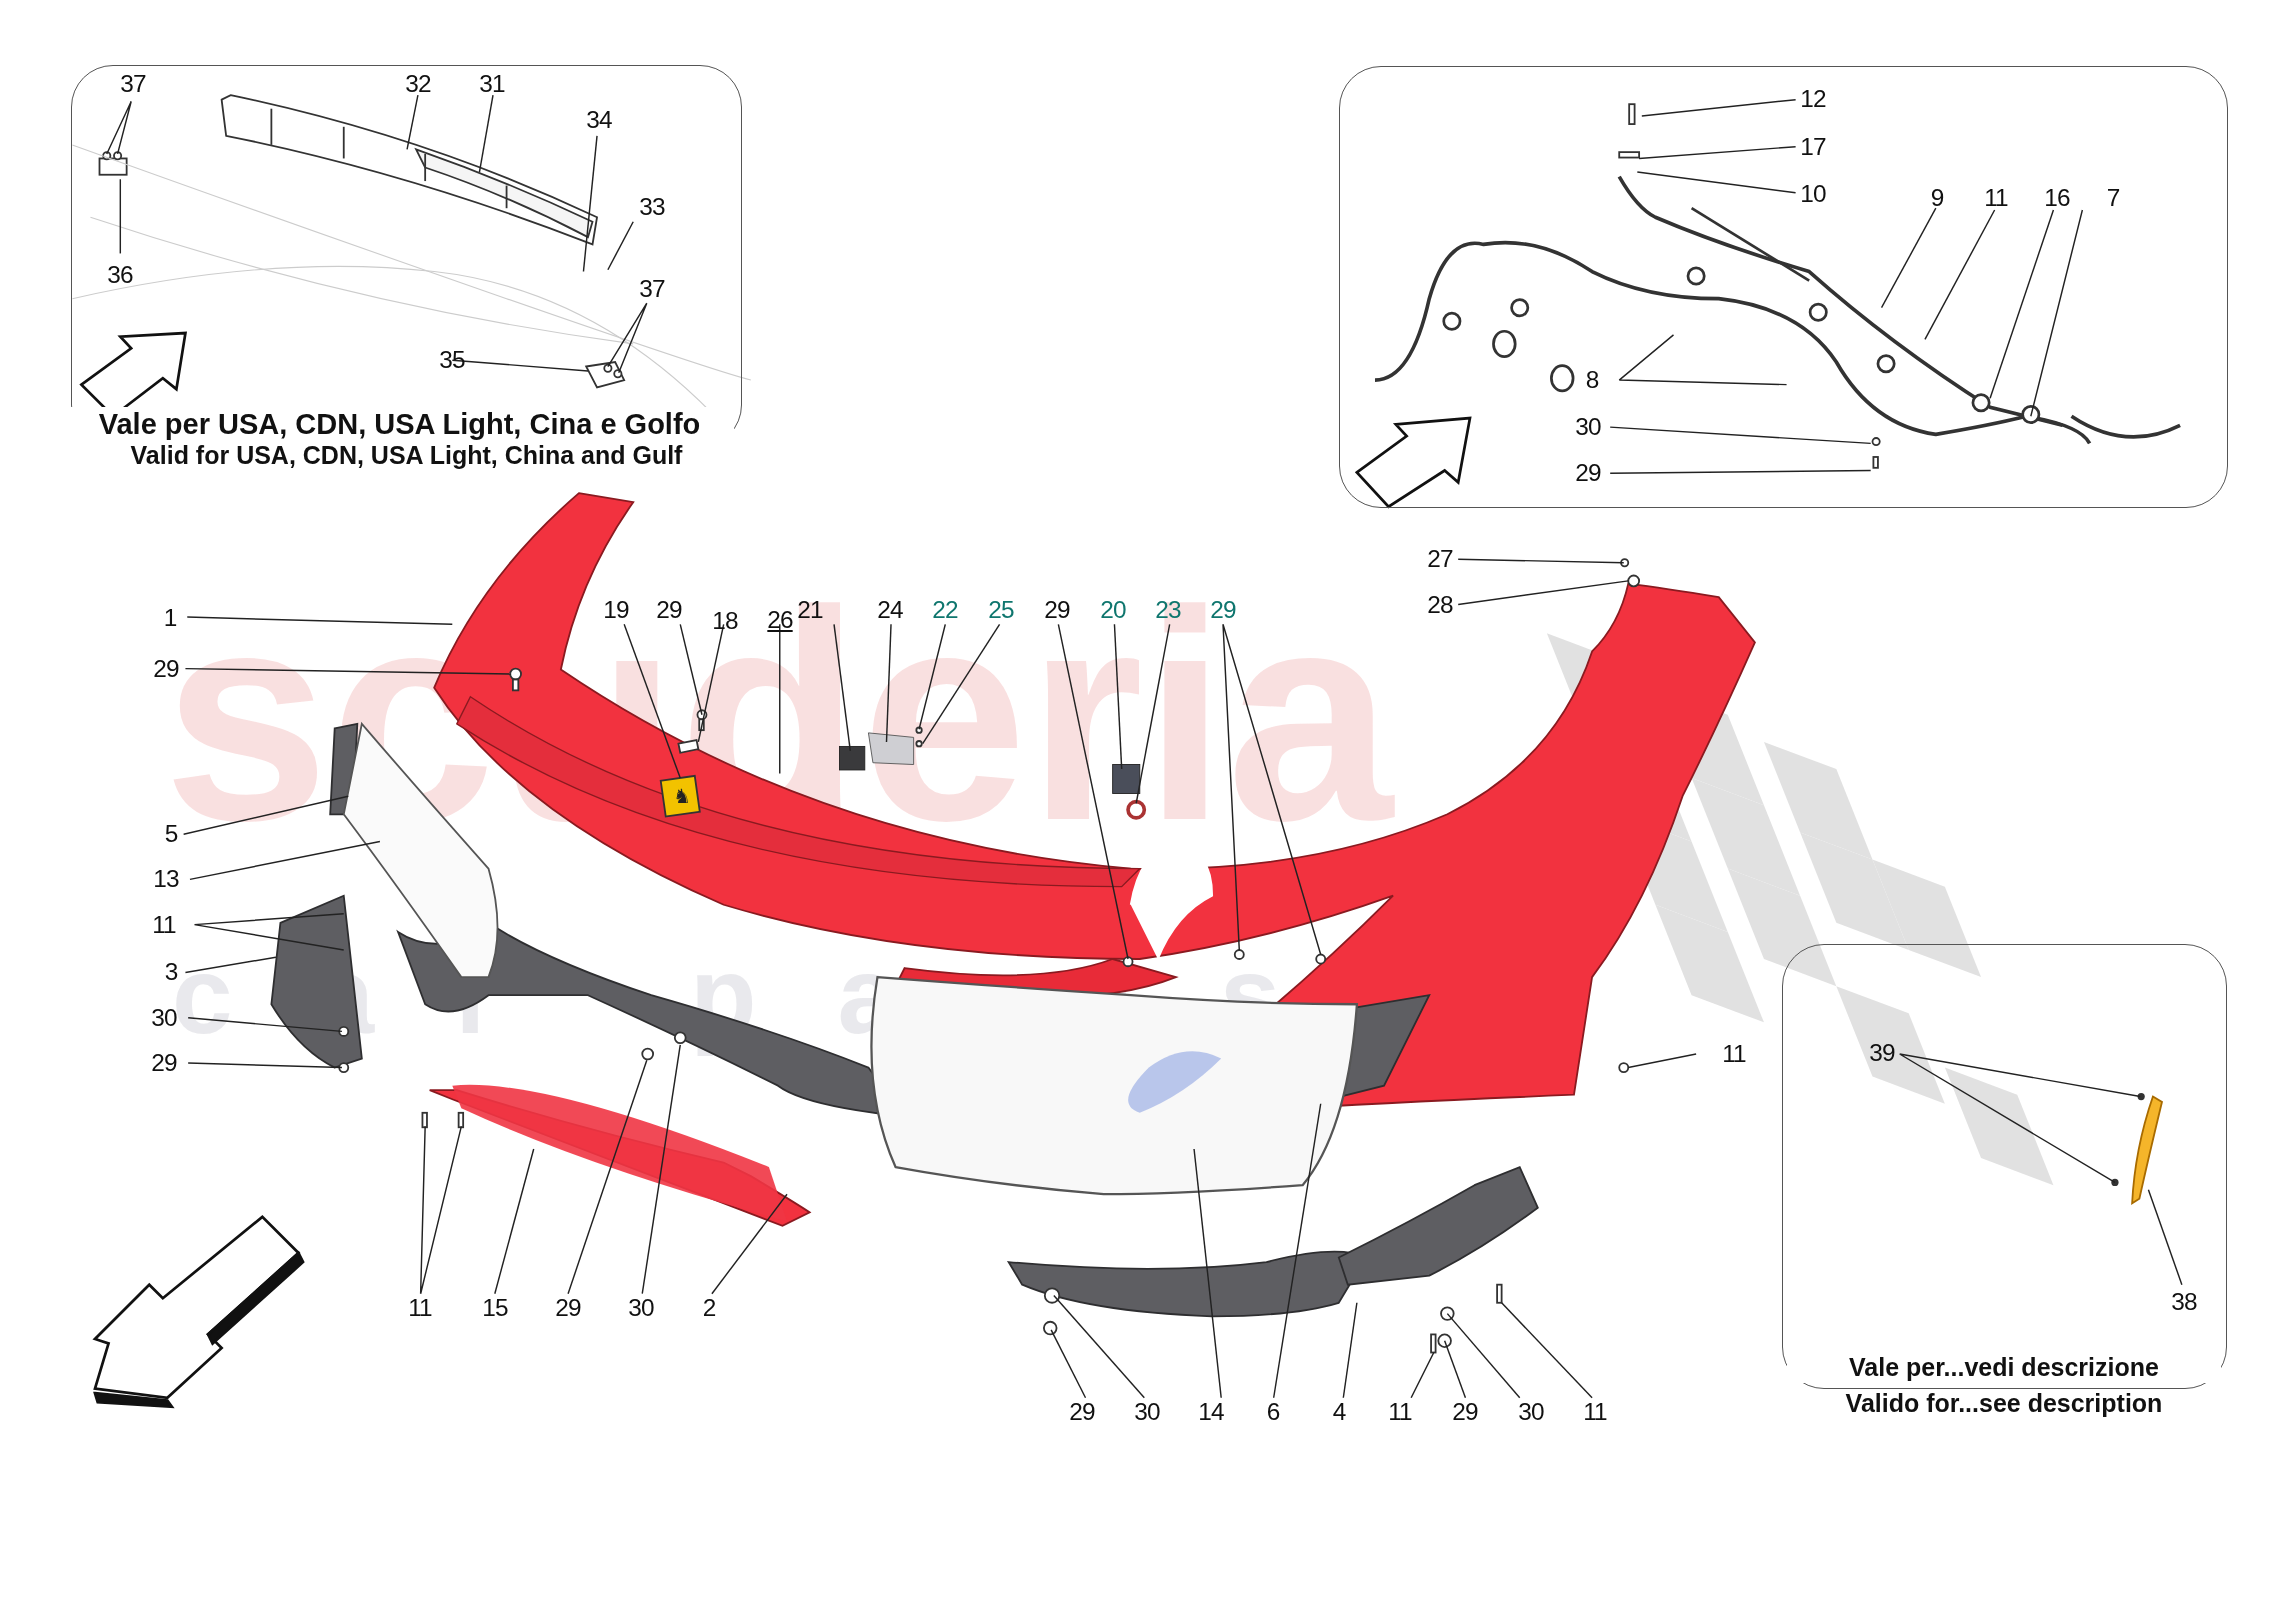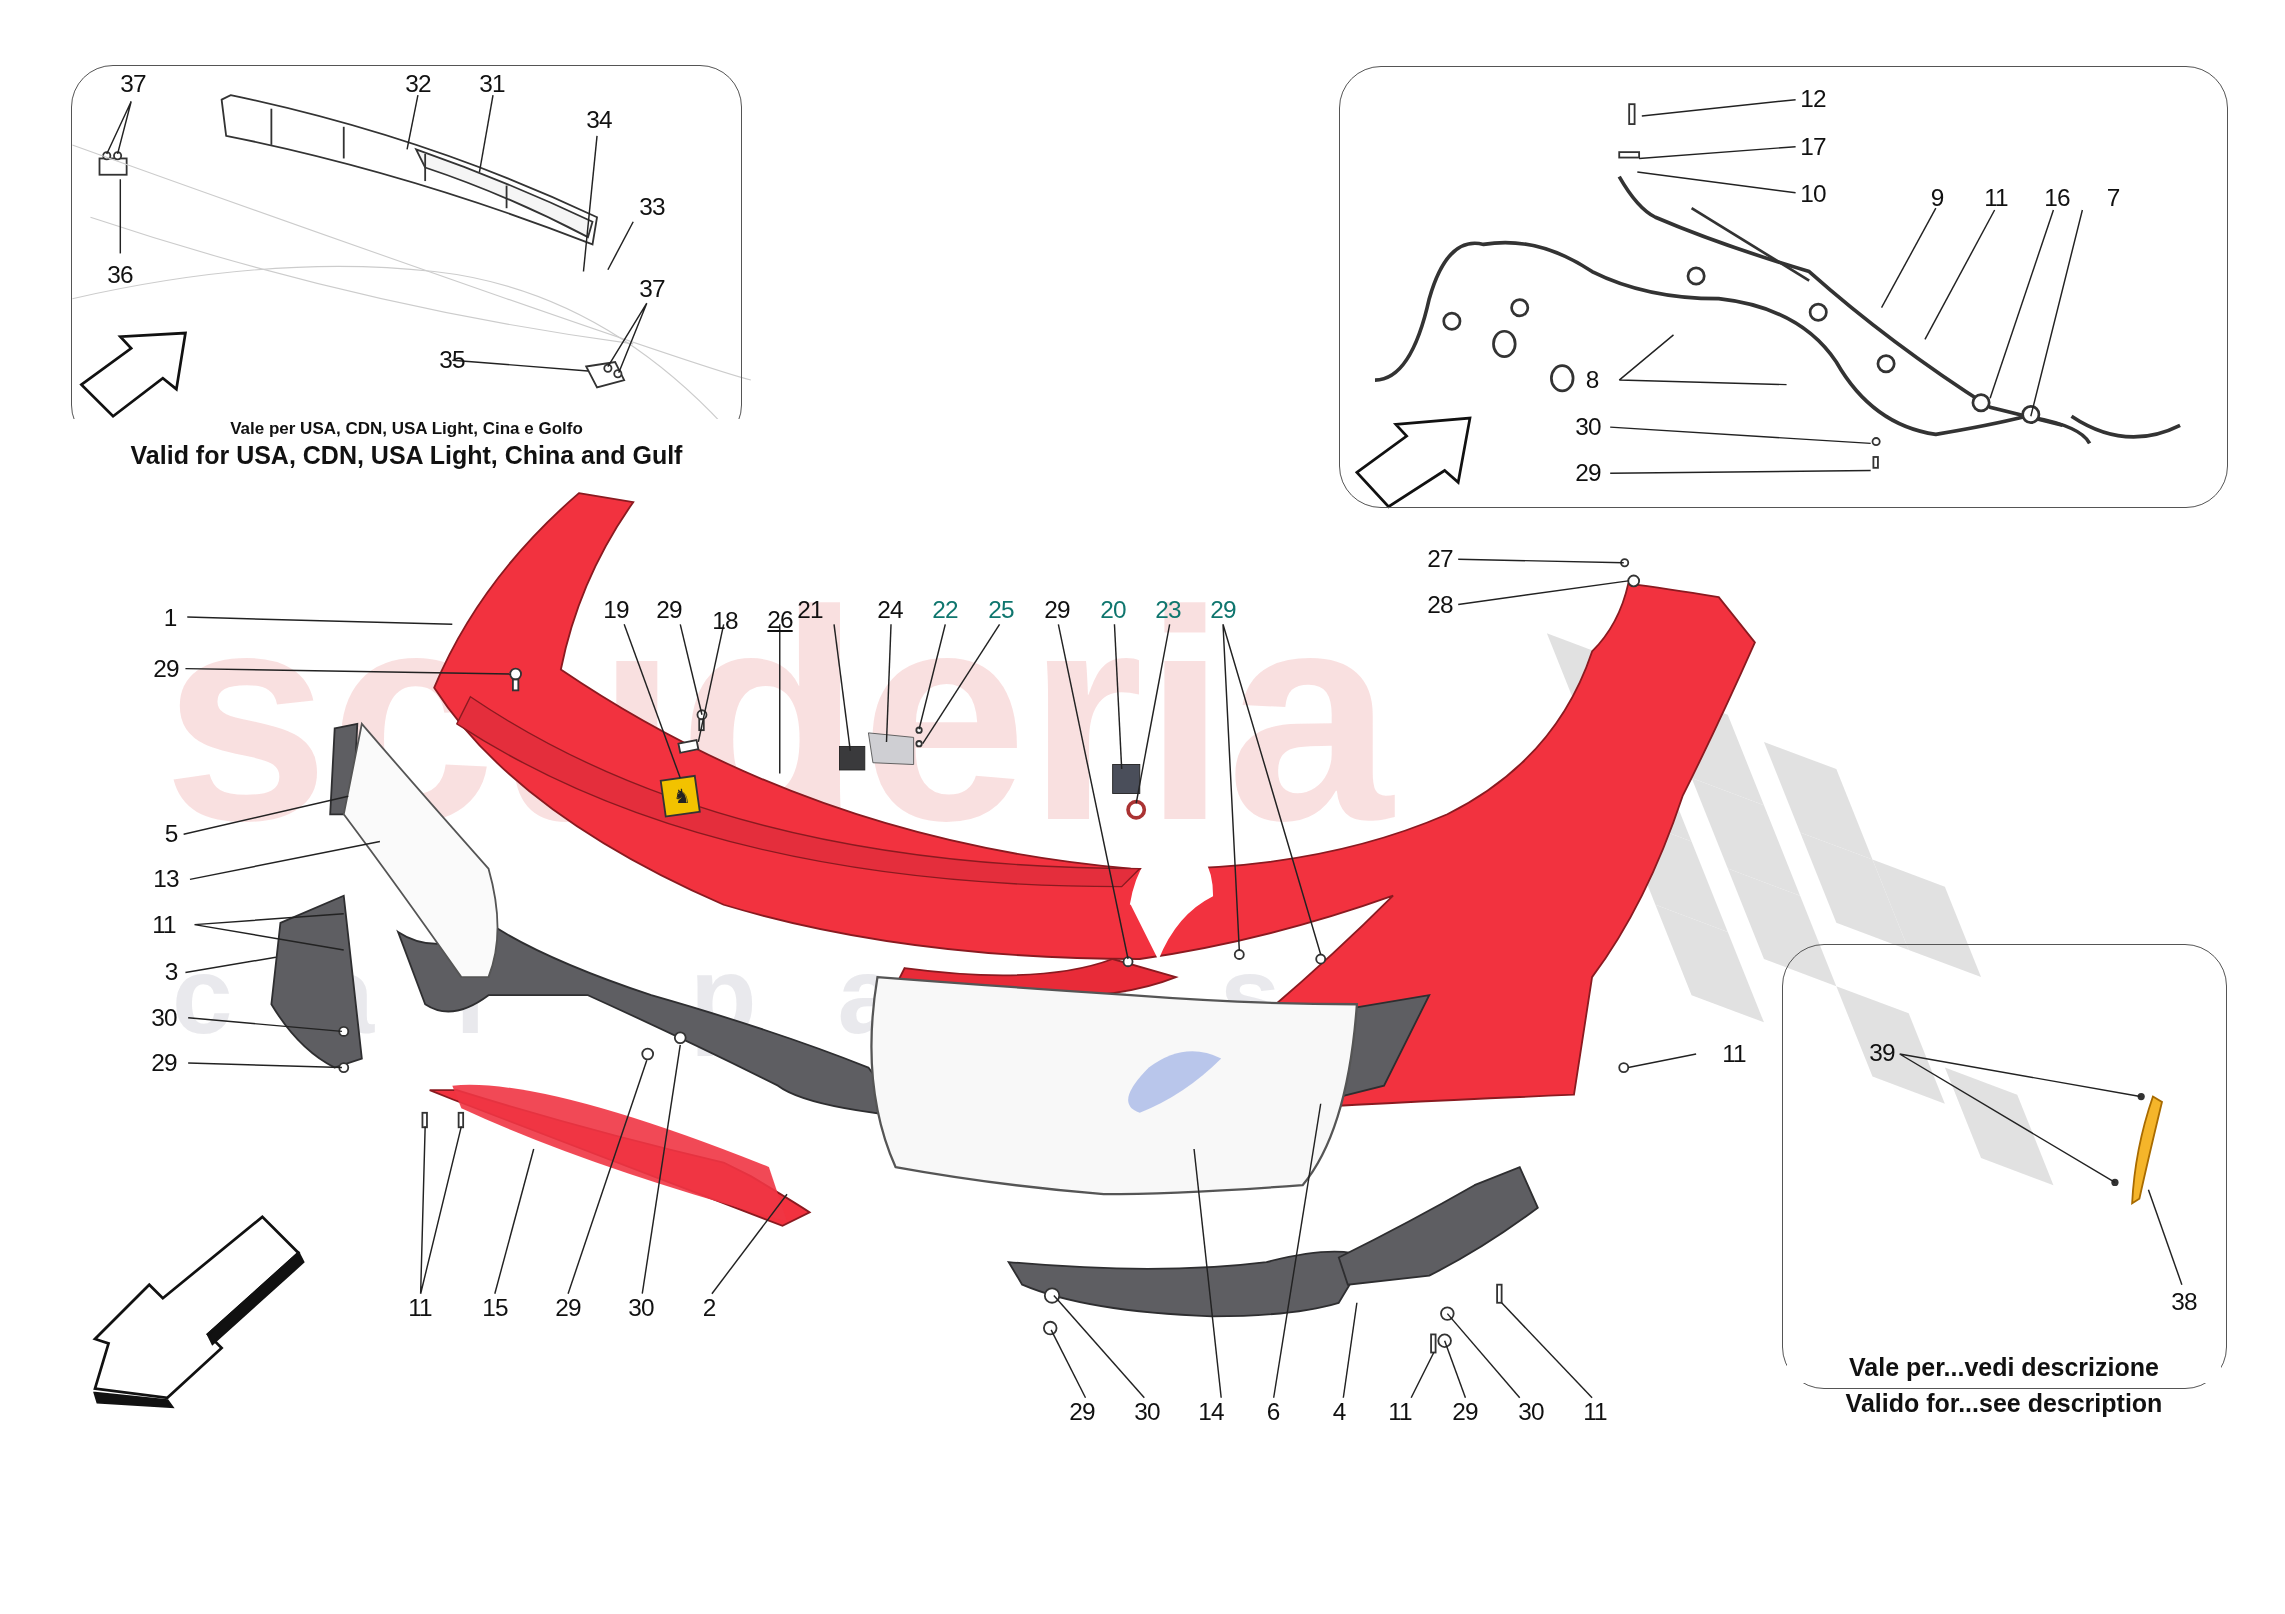--- a/index.html
+++ b/index.html
@@ -237,21 +237,21 @@
       <line x1="1620" y1="1545" x2="1597" y2="1482"></line>
       <line x1="1680" y1="1545" x2="1600" y2="1452"></line>
       <line x1="1760" y1="1545" x2="1660" y2="1440"></line>
 
       <path d="M2100,1165 L2366,1212 M2100,1165 L2338,1307"></path>
       <line x1="2412" y1="1420" x2="2375" y2="1315"></line>
     </g>
   </svg>
 
   <div class="inset" style="left:71px;top:65px;width:669px;height:380px;"></div>
-  <div class="caption" style="left:72px;top:407px;width:669px;font-size:17px;margin-top:12px;">Vale per USA, CDN, USA Light, Cina e Golfo</div>
+  <div class="caption" style="left:65px;top:407px;width:669px;font-size:29px;">Vale per USA, CDN, USA Light, Cina e Golfo</div>
   <div class="caption" style="left:72px;top:440px;width:669px;font-size:25px;">Valid for USA, CDN, USA Light, China and Gulf</div>
 
   <div class="inset" style="left:1339px;top:66px;width:887px;height:440px;"></div>
 
   <div class="inset" style="left:1782px;top:944px;width:443px;height:443px;"></div>
   <div class="caption" style="left:1787px;top:1352px;width:434px;font-size:25px;">Vale per...vedi descrizione</div>
   <div class="caption" style="left:1787px;top:1388px;width:434px;font-size:25px;background:transparent;">Valido for...see description</div>
 
   <div class="callout" style="left:133px;top:84px;">37</div>
   <div class="callout" style="left:418px;top:84px;">32</div>

